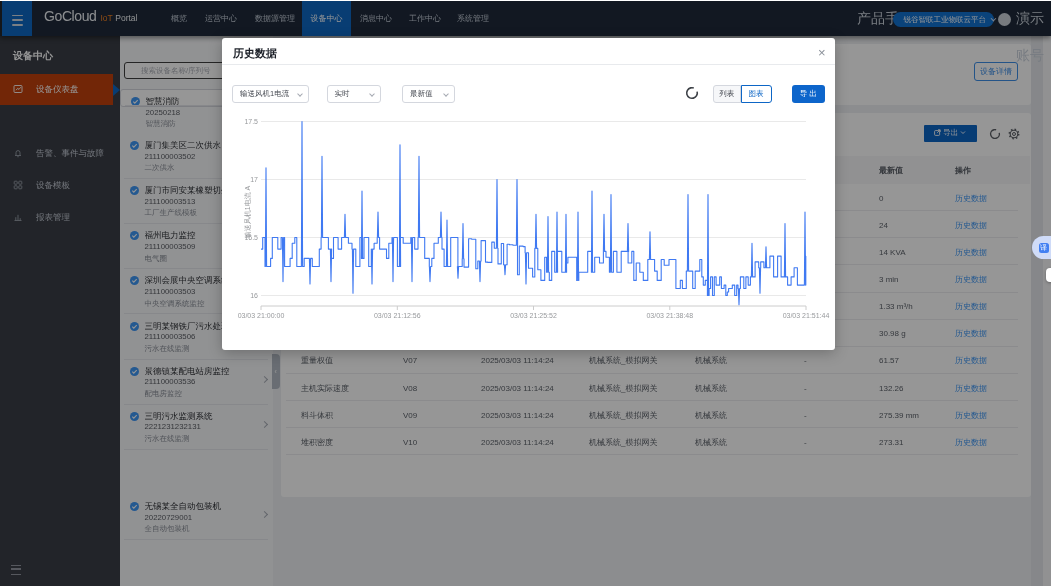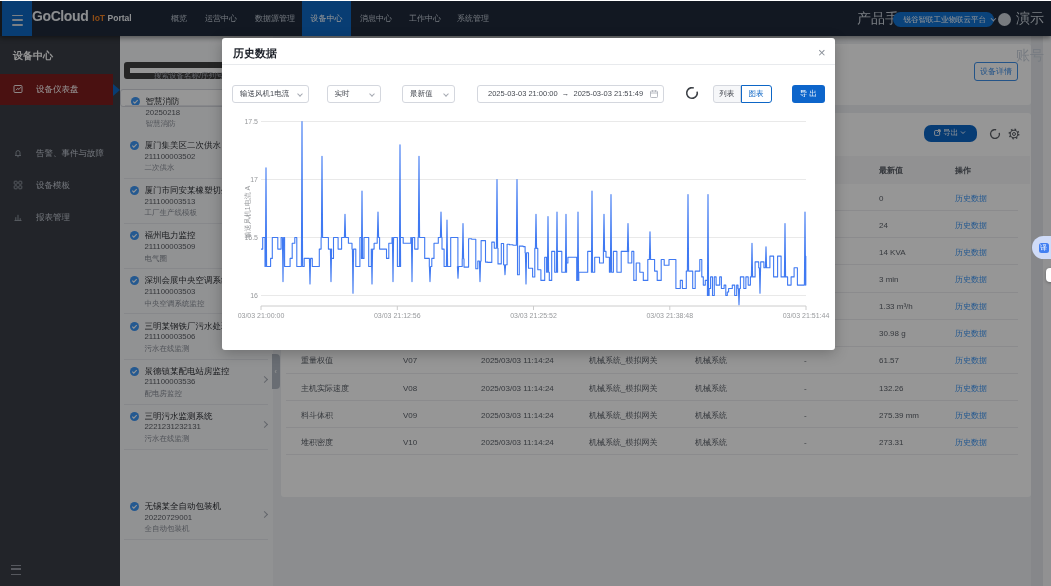--- a/index.html
+++ b/index.html
@@ -1,57 +1,57 @@
 <!DOCTYPE html>
 <html><head><meta charset="utf-8">
 <style>
 *{margin:0;padding:0;box-sizing:border-box}
 html,body{width:1051px;height:586px;overflow:hidden;font-family:"Liberation Sans",sans-serif;background:#eef0f3;position:relative}
 
 #nav{position:absolute;left:0;top:0;width:1051px;height:36px;background:#1f2a3a;box-shadow:0 2px 5px rgba(0,0,0,.45);z-index:2}
 #nav .edge{position:absolute;left:0;top:0;width:2px;height:36px;background:#23262c}
 #burger{position:absolute;left:2px;top:1px;width:30px;height:35px;background:#0e68c4}
 #burger i{position:absolute;left:10px;width:11px;height:1.8px;background:#cfd9e2;border-radius:1px}
-#logo{position:absolute;left:32px;top:8px;font-weight:bold;color:#eef1f5;font-size:14px;letter-spacing:-0.4px}
+#logo{position:absolute;left:44px;top:8px;font-weight:normal;color:#eef1f5;font-size:14px;letter-spacing:-0.4px}
 #logo .iot{color:#f08124;font-size:8.5px;margin-left:4px;letter-spacing:0}
 #logo .ptl{color:#f2f4f7;font-size:8.5px;margin-left:2.5px;letter-spacing:0}
 .nitem{position:absolute;top:0;height:36px;line-height:37px;font-size:8px;color:#c2cad6;text-align:center}
 .nitem.on{background:#0e68c4;color:#fff}
 #nav .r8{position:absolute;top:0;height:36px;line-height:37px;font-size:14px;color:#ccd3dd}
 #pill{position:absolute;left:893px;top:12px;width:101px;height:14.5px;border-radius:8px;background:#1172d2;color:#fff;font-size:7.5px;line-height:15px;text-align:right}
 #pill .cv{display:inline-block;width:4px;height:4px;border-right:1px solid #cfe0f5;border-bottom:1px solid #cfe0f5;transform:rotate(45deg) translateY(-2px);margin-left:4px}
 #avatar{position:absolute;left:998px;top:12.5px;width:13px;height:13px;border-radius:50%;background:#ccd1d9}
 
 #side{position:absolute;left:0;top:36px;width:120px;height:550px;background:#3a3e46;z-index:1}
 #side .ttl{position:absolute;left:13px;top:13px;color:#fff;font-size:10px;font-weight:bold}
 .sitem{position:absolute;left:0;width:113px;height:31px;color:#c3c8d2;font-size:8.5px;line-height:31px}
 .sitem span{margin-left:36px}
 .sitem .sic{position:absolute;left:13px;top:10px;stroke:#9aa0aa}
-.sitem.act{background:#7f1d1d;color:#fff}
+.sitem.act{background:#c2410c;color:#fff}
 .sitem.act .sic{stroke:#fff}
 .stip{position:absolute;left:113px;top:9.5px;width:0;height:0;margin:0!important;border-left:7px solid #0e68c4;border-top:6px solid transparent;border-bottom:6px solid transparent}
 #sfoot{position:absolute;left:11px;top:529px;width:10px;height:9.5px;border-top:1.7px solid #9296a0;border-bottom:1.7px solid #9296a0}
 #sfoot:after{content:"";display:block;margin-top:2.3px;height:1.7px;background:#9296a0}
 
 #panel{position:absolute;left:120px;top:36px;width:153px;height:550px;background:#f7f8fa;z-index:1;overflow:hidden}
-#search{position:absolute;left:4px;top:26px;width:142px;height:17px;border:6px solid #404040;border-radius:3px;background:#fff;color:#aaadb5;font-size:7.5px;line-height:16px;padding-left:24px}
+#search{position:absolute;left:4px;top:26px;width:142px;height:17px;border:1px solid #404040;border-radius:3px;background:#fff;color:#aaadb5;font-size:7.5px;line-height:16px;padding-left:16px}
 .ditem{position:absolute;left:0;width:153px;height:45.1px}
 .ditem:after{content:"";position:absolute;left:4px;right:5px;bottom:0;height:1px;background:#e6e8ec}
 .ditem.sel{background:#fff}
 .ditem .chk{position:absolute;left:10px;top:7px}
 .ditem .dn{position:absolute;left:24.5px;top:7px;font-size:8.5px;line-height:8.5px;color:#303338;width:124px;white-space:nowrap;overflow:hidden}
 .ditem .ds{position:absolute;left:24.5px;top:18.8px;font-size:7.8px;line-height:7.8px;color:#5d6167}
 .ditem .dc{position:absolute;left:24.5px;top:30.3px;font-size:7.5px;line-height:7.5px;color:#8a8f98}
 .ditem .chev{position:absolute;right:6px;top:17px;width:5px;height:5px;border-top:1.2px solid #a9aeb6;border-right:1.2px solid #a9aeb6;transform:rotate(45deg)}
 #handle{position:absolute;left:272px;top:354px;width:7.5px;height:35px;background:#b3bac4;border-radius:0 4px 4px 0;z-index:1;color:#fff;font-size:7px;line-height:35px;text-align:center}
 
 #card1{position:absolute;left:281px;top:44px;width:750px;height:61px;background:#fff;border-radius:3px;z-index:0}
 #devbtn{position:absolute;left:693px;top:18px;width:44px;height:19px;border:1px solid #3e8fe8;border-radius:3px;color:#3e8fe8;font-size:8px;text-align:center;line-height:18px}
 #card2{position:absolute;left:281px;top:113px;width:750px;height:384px;background:#fff;border-radius:3px;z-index:0}
-#expbtn{position:absolute;left:643px;top:12px;width:52.5px;height:16.5px;background:#0d66c6;border-radius:7px;color:#fff;font-size:7.5px;text-align:center;line-height:16px}
+#expbtn{position:absolute;left:643px;top:12px;width:52.5px;height:16.5px;background:#0d66c6;border-radius:1px;color:#fff;font-size:7.5px;text-align:center;line-height:16px}
 #thead{position:absolute;left:0;top:43px;width:749px;height:28px;background:#f6f7f9;font-size:8px;color:#565b63;font-weight:bold}
 #thead span,.trow span{position:absolute;top:50%;transform:translateY(-50%);white-space:nowrap}
 .trow{position:absolute;left:0;width:749px;height:27.15px;font-size:8px;color:#5f646c}
 .trow:after{content:"";position:absolute;left:5px;right:12px;bottom:0;height:1px;background:#ecedf0}
 .c1{left:20px}.c2{left:122px}.c3{left:200px}.c4{left:308px}.c5{left:414px}.c6{left:523px}.c7{left:598px}.c8{left:674px;color:#3e97f5}
 #pager{position:absolute;left:0;top:355px;width:749px;height:28px;font-size:7.5px;color:#606266}
 #pager .tot{position:absolute;left:596px;top:7px}
 #pager .pa{position:absolute;top:7px;color:#b0b3b8}
 #pager .p1{position:absolute;left:640px;top:3.5px;width:12px;height:13.5px;border:1px solid #3e8fe8;border-radius:2px;color:#3e8fe8;text-align:center;line-height:13px}
 #pager .pn{position:absolute;top:7px;color:#606266}
@@ -353,26 +353,20 @@
 <div id="ovl"></div>
 
 <div id="modal">
   <div id="mhead">
       <span class="t">历史数据</span>
       <span class="x">×</span>
     </div>
   <div class="sel" style="left:10px;width:77px"><span class="tx">输送风机1电流</span><span class="cv"></span></div>
   <div class="sel" style="left:104.5px;width:54px"><span class="tx">实时</span><span class="cv"></span></div>
   <div class="sel" style="left:180px;width:52.5px"><span class="tx">最新值</span><span class="cv"></span></div>
-  <div class="sel" style="left:255px;width:187px"><span class="tx" style="margin-left:10px">2025-03-03 21:00:00&nbsp;&nbsp;→&nbsp;&nbsp;2025-03-03 21:51:49</span>
-    <svg style="position:absolute;right:5px;top:4px" width="8" height="8" viewBox="0 0 8 8" fill="none" stroke="#a6aab2" stroke-width="0.8">
-        <rect x="0.5" y="1" width="7" height="6.5" rx="1"></rect>
-        <path d="M0.5 3h7M2.5 0.2v1.6M5.5 0.2v1.6"></path>
-      </svg>
-  </div>
   <svg style="position:absolute;left:463px;top:48px" width="14" height="14" viewBox="0 0 14 14" fill="none" stroke="#3c4046" stroke-width="1.6">
       <circle cx="7" cy="7" r="5.3" stroke-dasharray="27.5 5.8" transform="rotate(-15 7 7)"></circle>
     </svg>
   <div id="tgl">
       <span class="a">列表</span>
       <span class="b">图表</span>
     </div>
   <div id="mexp">导 出</div>
   <svg style="position:absolute;left:0;top:72px" width="612" height="240" viewBox="0 0 612 240">
     <g transform="translate(-222,-110)">

